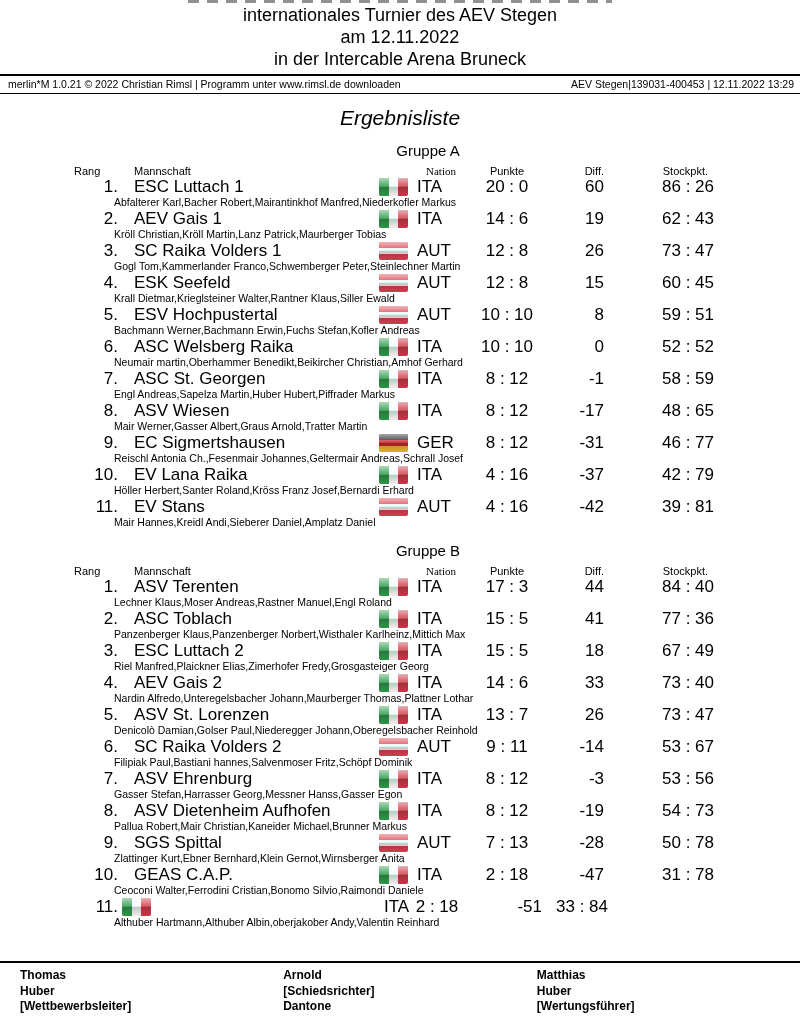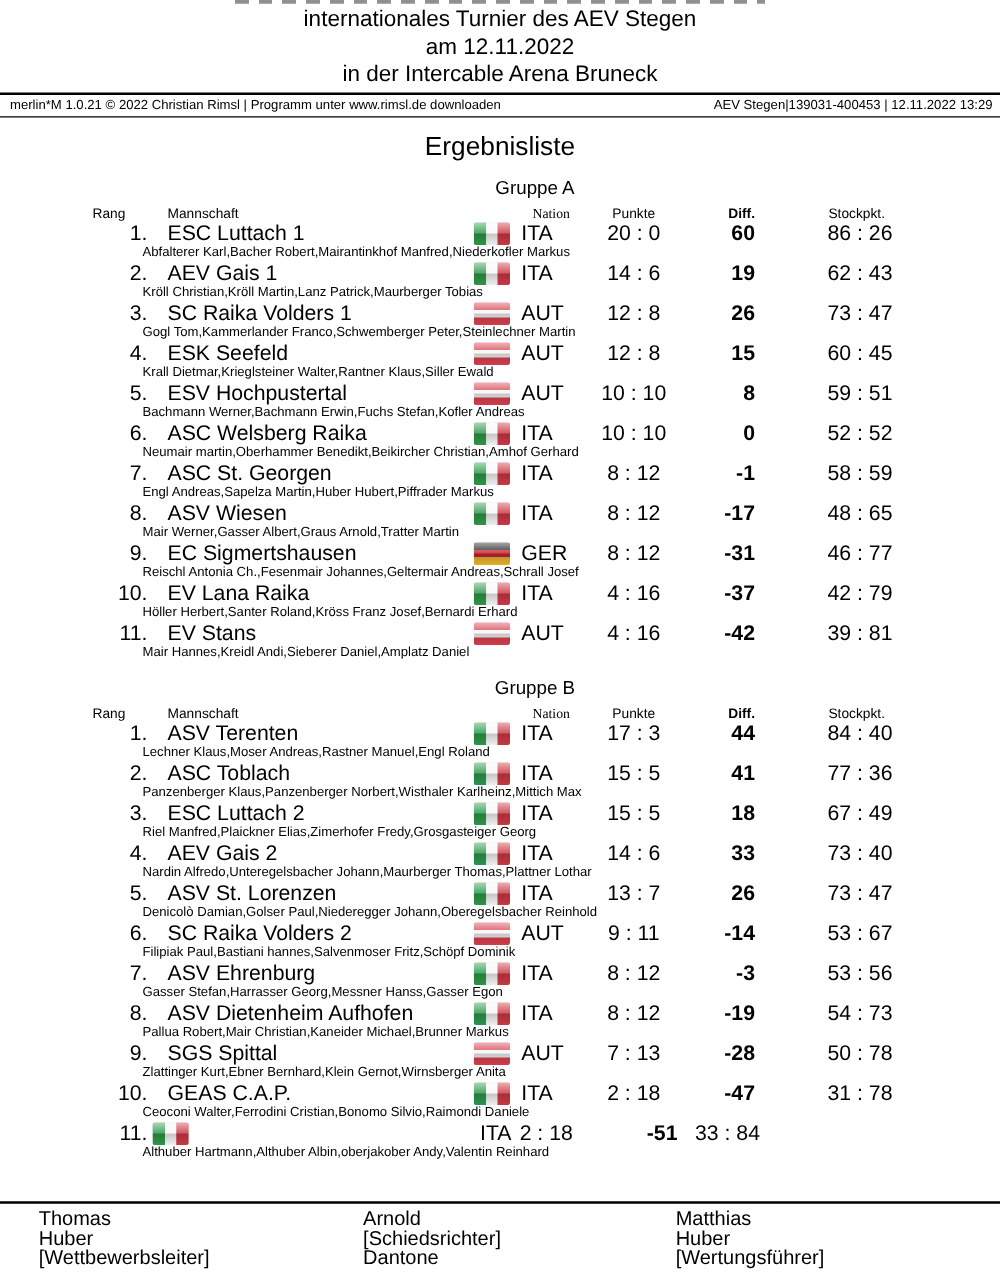--- a/index.html
+++ b/index.html
@@ -11,61 +11,61 @@
   .top-clip {
     position:absolute; top:0; left:188px; width:424px; height:3px; opacity:.65;
     background:repeating-linear-gradient(90deg,#555 0 11px,transparent 11px 19px);
   }
   .titles { padding-top:4px; text-align:center; font-size:18px; line-height:22px; }
   .meta-bar {
     margin-top:4px; border-top:2px solid #000; border-bottom:1px solid #000;
     display:flex; justify-content:space-between;
     font-size:10.5px; line-height:13px; padding:2px 6px 2px 8px;
   }
-  .list-title { margin-top:12px; text-align:center; font-size:21px; line-height:24px; }
+  .list-title { margin-top:12px; text-align:center; font-size:21px; line-height:24px;font-style:italic; }
   .groups { margin-top:12px; }
   .group-section { margin-bottom:13px; }
   .group-title { text-align:center; padding-left:56px; font-size:15px; line-height:18px; }
   .row-grid {
     display:grid;
     grid-template-columns:58px 257px 33px 50px 90px 62px 106px;
     padding-left:64px; align-items:center;
   }
   .header-row { margin-top:2px; font-size:11px; height:15px; align-items:end; color:#000; }
   .team-block { height:32px; }
   .main-row { height:19px; font-size:17px; }
   .cell { overflow:visible; white-space:nowrap; }
   .c-rank  { text-align:right; padding-right:4px; }
   .header-row .c-rank { text-align:left; padding-left:10px; padding-right:0; }
   .c-team  { padding-left:12px; }
   .c-flag  { display:flex; align-items:center; }
   .c-nation{ padding-left:5px; }
   .header-row .c-nation { padding-left:14px;font-family:Liberation Serif, serif; }
   .c-points{ text-align:center; }
-  .c-diff  { text-align:right; padding-right:10px;font-weight:bold; }
+  .c-diff  { text-align:right; padding-right:10px; }
   .c-stock { text-align:right; padding-right:6px; }
   .header-row .c-stock { padding-right:12px; }
   .players {
     height:13px; font-size:10.5px; line-height:12px;
     padding-left:114px; white-space:nowrap; color:#000;
   }
   .flag {
     position:relative; width:29px; height:18px; display:flex; overflow:hidden;
     border-radius:2px; box-shadow:0 0 0 1px rgba(0,0,0,.15) inset;
   }
   .flag.v { flex-direction:row; }
   .flag.h { flex-direction:column; }
   .flag i { flex:1 1 auto; display:block; }
   .flag .gloss {
     position:absolute; left:0; top:0; right:0; bottom:0;
     background:linear-gradient(180deg, rgba(255,255,255,.60) 0%, rgba(255,255,255,.15) 46%,
                rgba(0,0,0,.20) 52%, rgba(0,0,0,.04) 100%);
   }
   .footer { position:absolute; top:961px; left:0; width:800px; border-top:2px solid #000; }
-  .officials { display:flex; padding:5px 0 0 31px; font-size:16px; }
+  .officials { display:flex; padding:5px 0 0 20px; font-size:12px;font-weight:bold; }
   .official { width:275px; }
   .official:nth-child(2) { width:265px; }
   .off-line { line-height:15.5px; }
 </style>
 </head>
 <body>
 
 <div id="page">
   <div class="top-clip"></div>
   <div class="titles">

